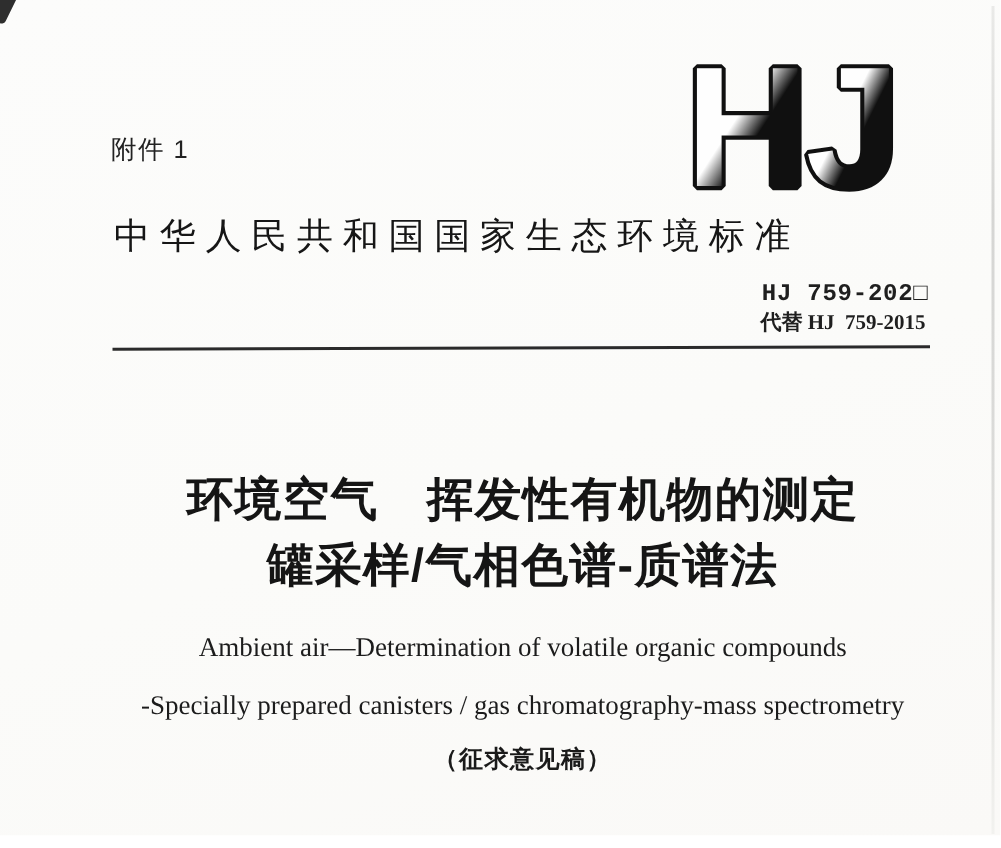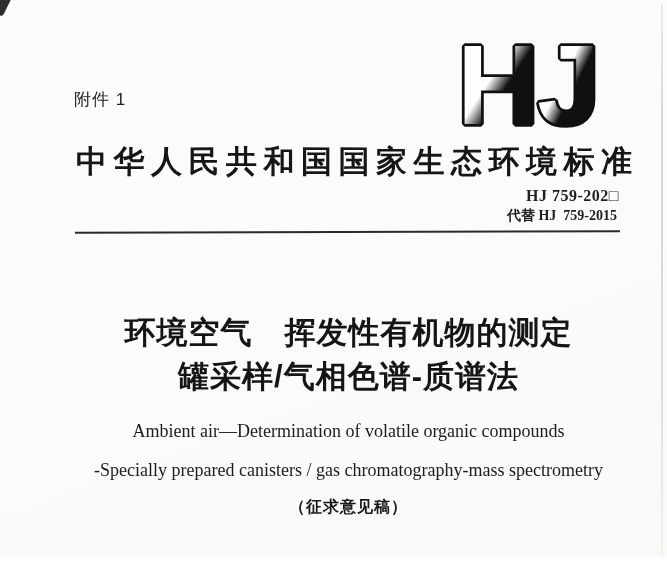--- a/index.html
+++ b/index.html
@@ -11,24 +11,24 @@
   .abs{position:absolute;line-height:1;}
   
   .corner-speck{left:-5px;top:-7px;width:13px;height:22px;background:#2e2e2e;
     transform:rotate(26deg);border-radius:3px;}
   .scan-edge{left:661px;top:4px;width:2px;height:552px;opacity:.75;
     background:linear-gradient(#e4e4e2,#c9c9c7 25%,#d4d4d2 70%,#efefec);}
   
   .attachment{left:74px;top:91px;font-family:"Liberation Sans",sans-serif;
     font-size:17px;font-weight:500;letter-spacing:1px;color:#222;}
   .logo{left:455px;top:30px;width:142px;height:102px;}
-  .std-title{left:76px;top:146px;font-size:31px;font-weight:bold;
+  .std-title{left:76px;top:146px;font-size:24px;font-weight:normal;
     letter-spacing:6.5px;white-space:nowrap;color:#161616;}
   .std-num{right:48px;top:188px;font-size:16px;font-weight:bold;
-    letter-spacing:.5px;text-align:right;}
+    letter-spacing:.5px;text-align:right;font-family:Liberation Mono, monospace;}
   .replaces{right:50px;top:209px;font-size:14px;font-weight:600;
     white-space:pre;text-align:left;}
   .rule{left:75px;top:231px;width:545px;height:2px;background:#2b2b2b;
     transform:rotate(-0.18deg);}
   
   .centered{left:0;right:-30px;text-align:center;}
   .cn-title{font-family:"Liberation Sans",sans-serif;font-weight:bold;
     font-size:31px;letter-spacing:1px;color:#151515;}
   .cn1{top:317px;} .cn2{top:361px;}
   .en-title{font-size:18px;color:#1c1c1c;}

